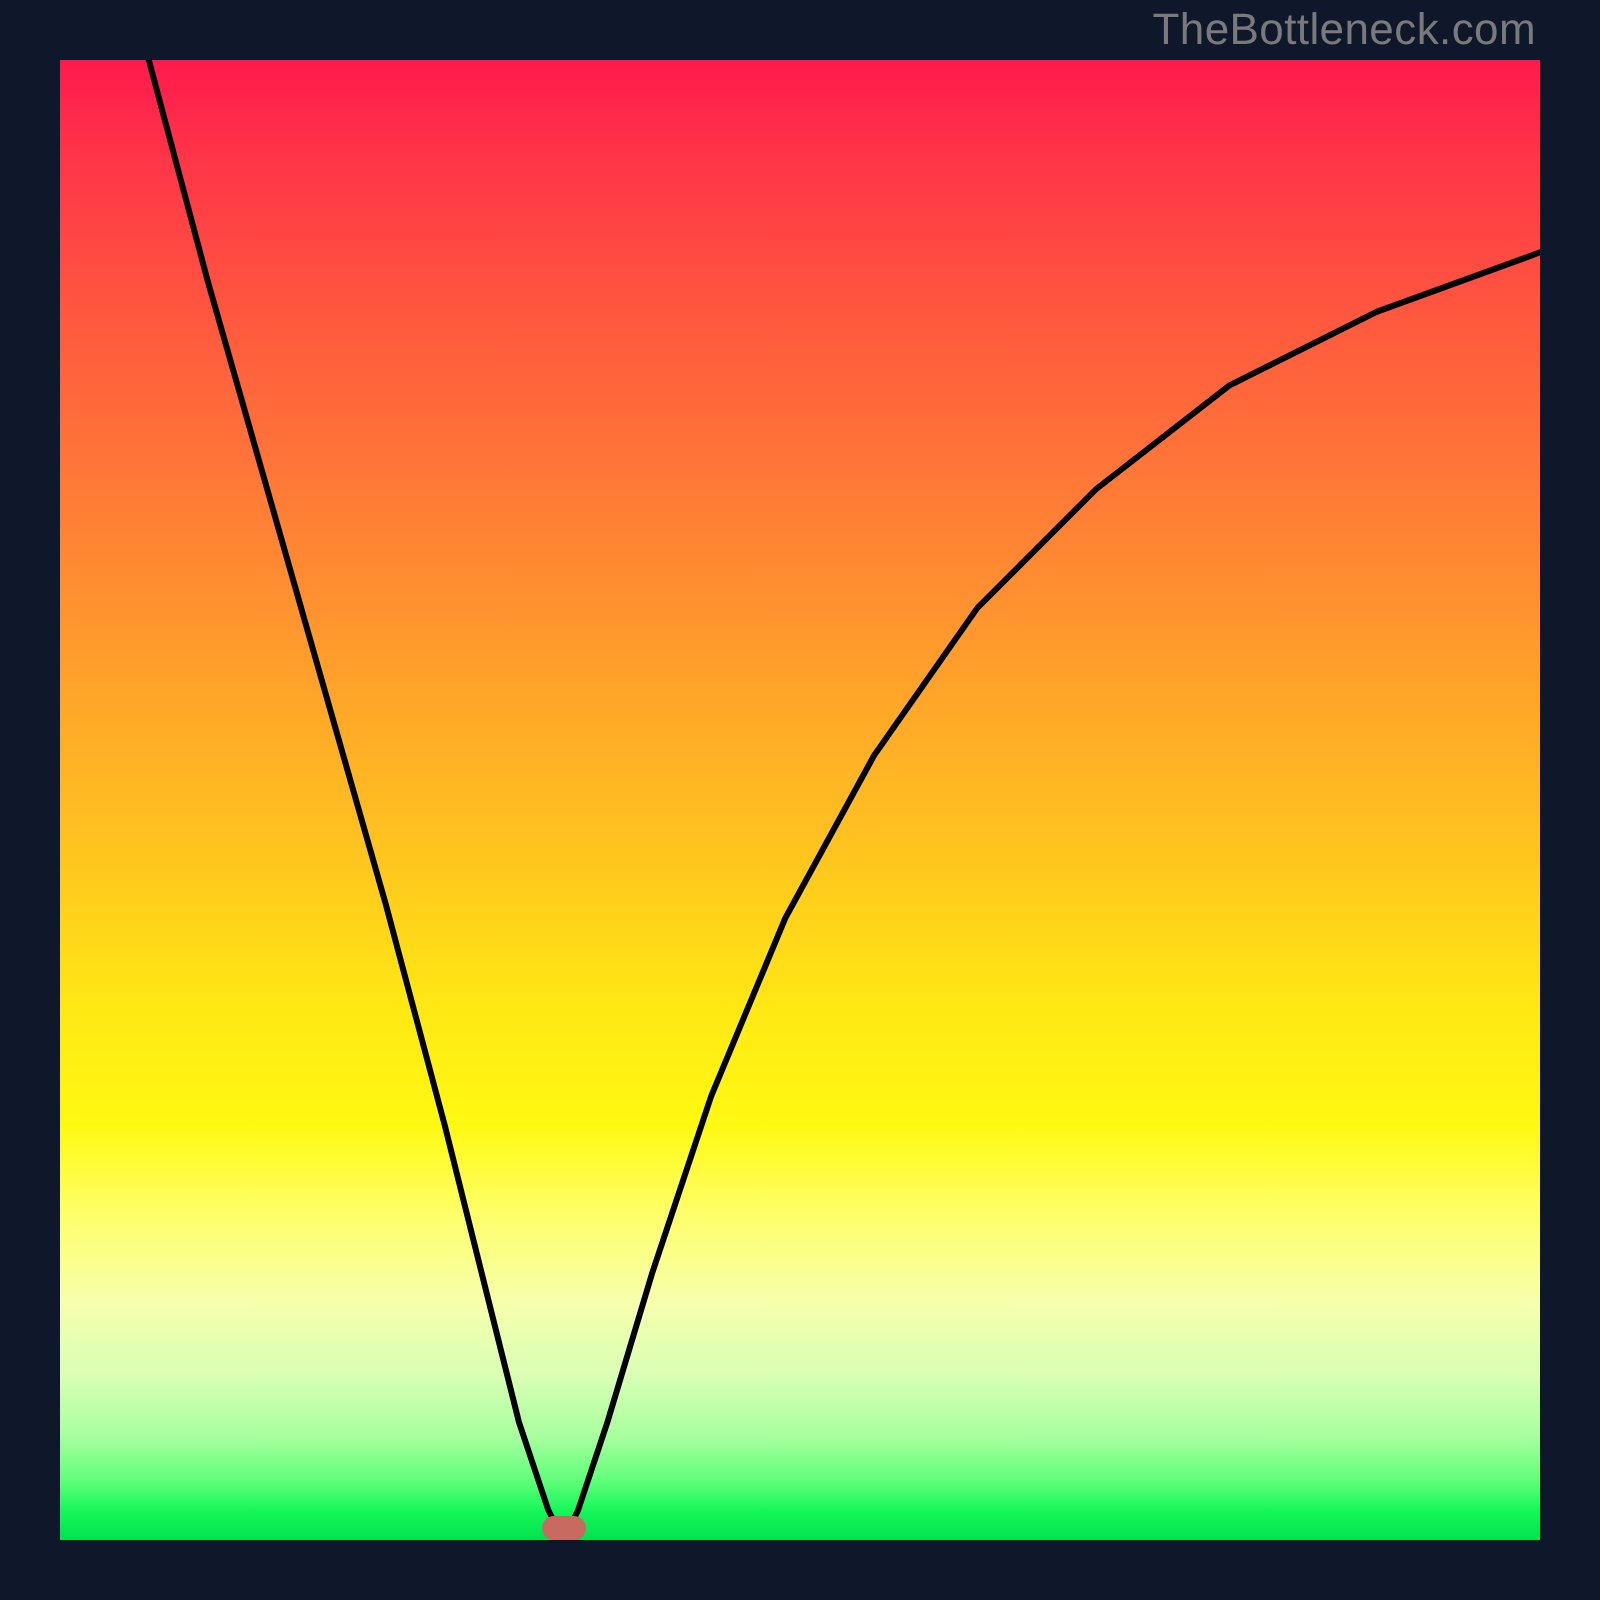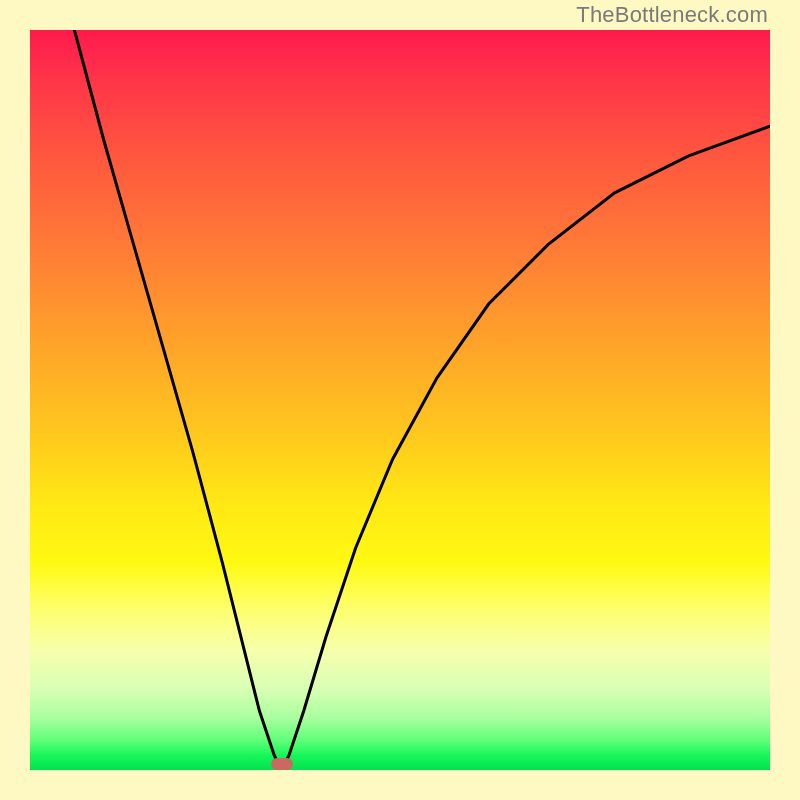--- a/index.html
+++ b/index.html
@@ -10,21 +10,21 @@
     background: #000;
     overflow: hidden;
     font-family: Arial, Helvetica, sans-serif;
   }
   .frame {
     position: absolute;
     top: 0;
     left: 0;
     width: 800px;
     height: 800px;
-    background: #fef9c3;
+    background: #0f172a;
   }
   .plot-area {
     position: absolute;
     top: 30px;
     left: 30px;
     width: 740px;
     height: 740px;
     background: linear-gradient(to bottom,
       #ff1a4d 0%,
       #ff3648 7%,

